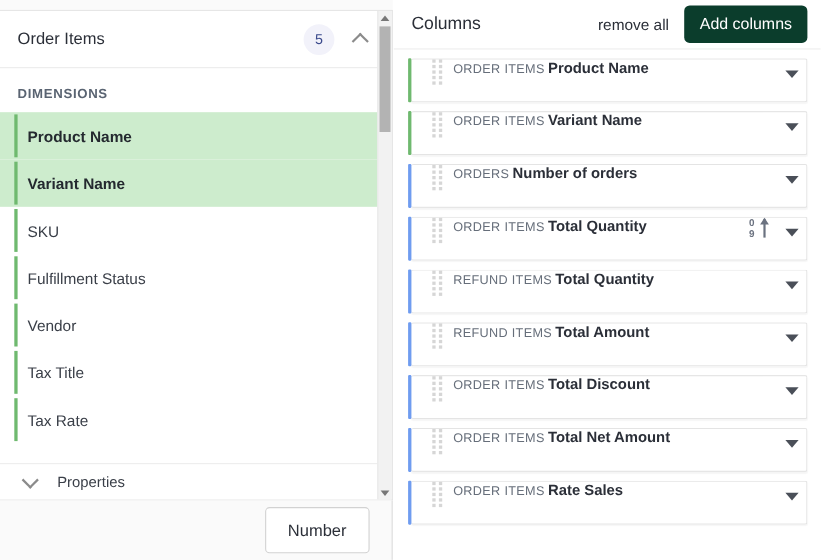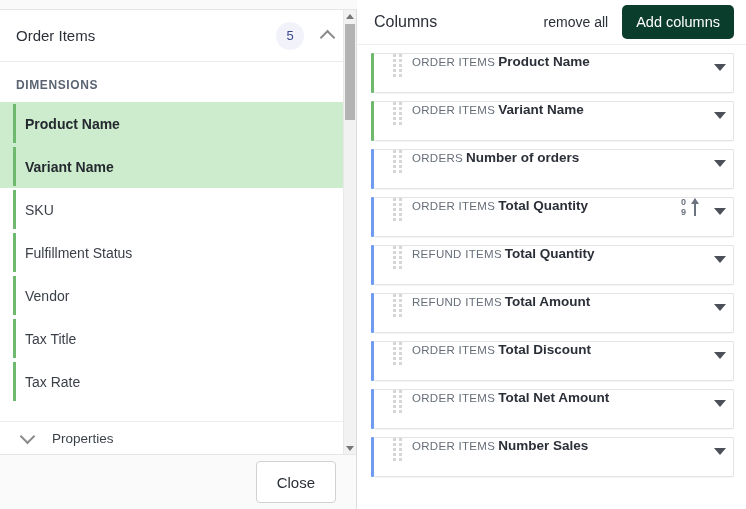--- a/index.html
+++ b/index.html
@@ -404,21 +404,21 @@
 
   </div>
 
   <div id="scrollbar">
     <div class="sb-arrow" id="sb-up"></div>
     <div id="sb-thumb"></div>
     <div class="sb-arrow" id="sb-down"></div>
   </div>
 
   <div id="left-footer">
-    <button id="close-button">Close</button>
+    <button id="close-button">Number</button>
   </div>
 </div>
 
 <div id="right-panel">
 
   <div id="right-header">
     <span id="columns-title">Columns</span>
     <span id="remove-all">remove all</span>
     <button id="add-columns-btn">Add columns</button>
   </div>
@@ -588,19 +588,19 @@
           <i></i>
           <i></i>
           <i></i>
           <i></i>
           <i></i>
           <i></i>
           <i></i>
           <i></i>
       </span>
       <span class="col-label">
-        <span class="src">ORDER ITEMS</span><span class="nm">Number Sales</span>
+        <span class="src">ORDER ITEMS</span><span class="nm">Rate Sales</span>
       </span>
       <span class="caret"></span>
     </div>
 
   </div>
 </div>
 
 </body></html>

